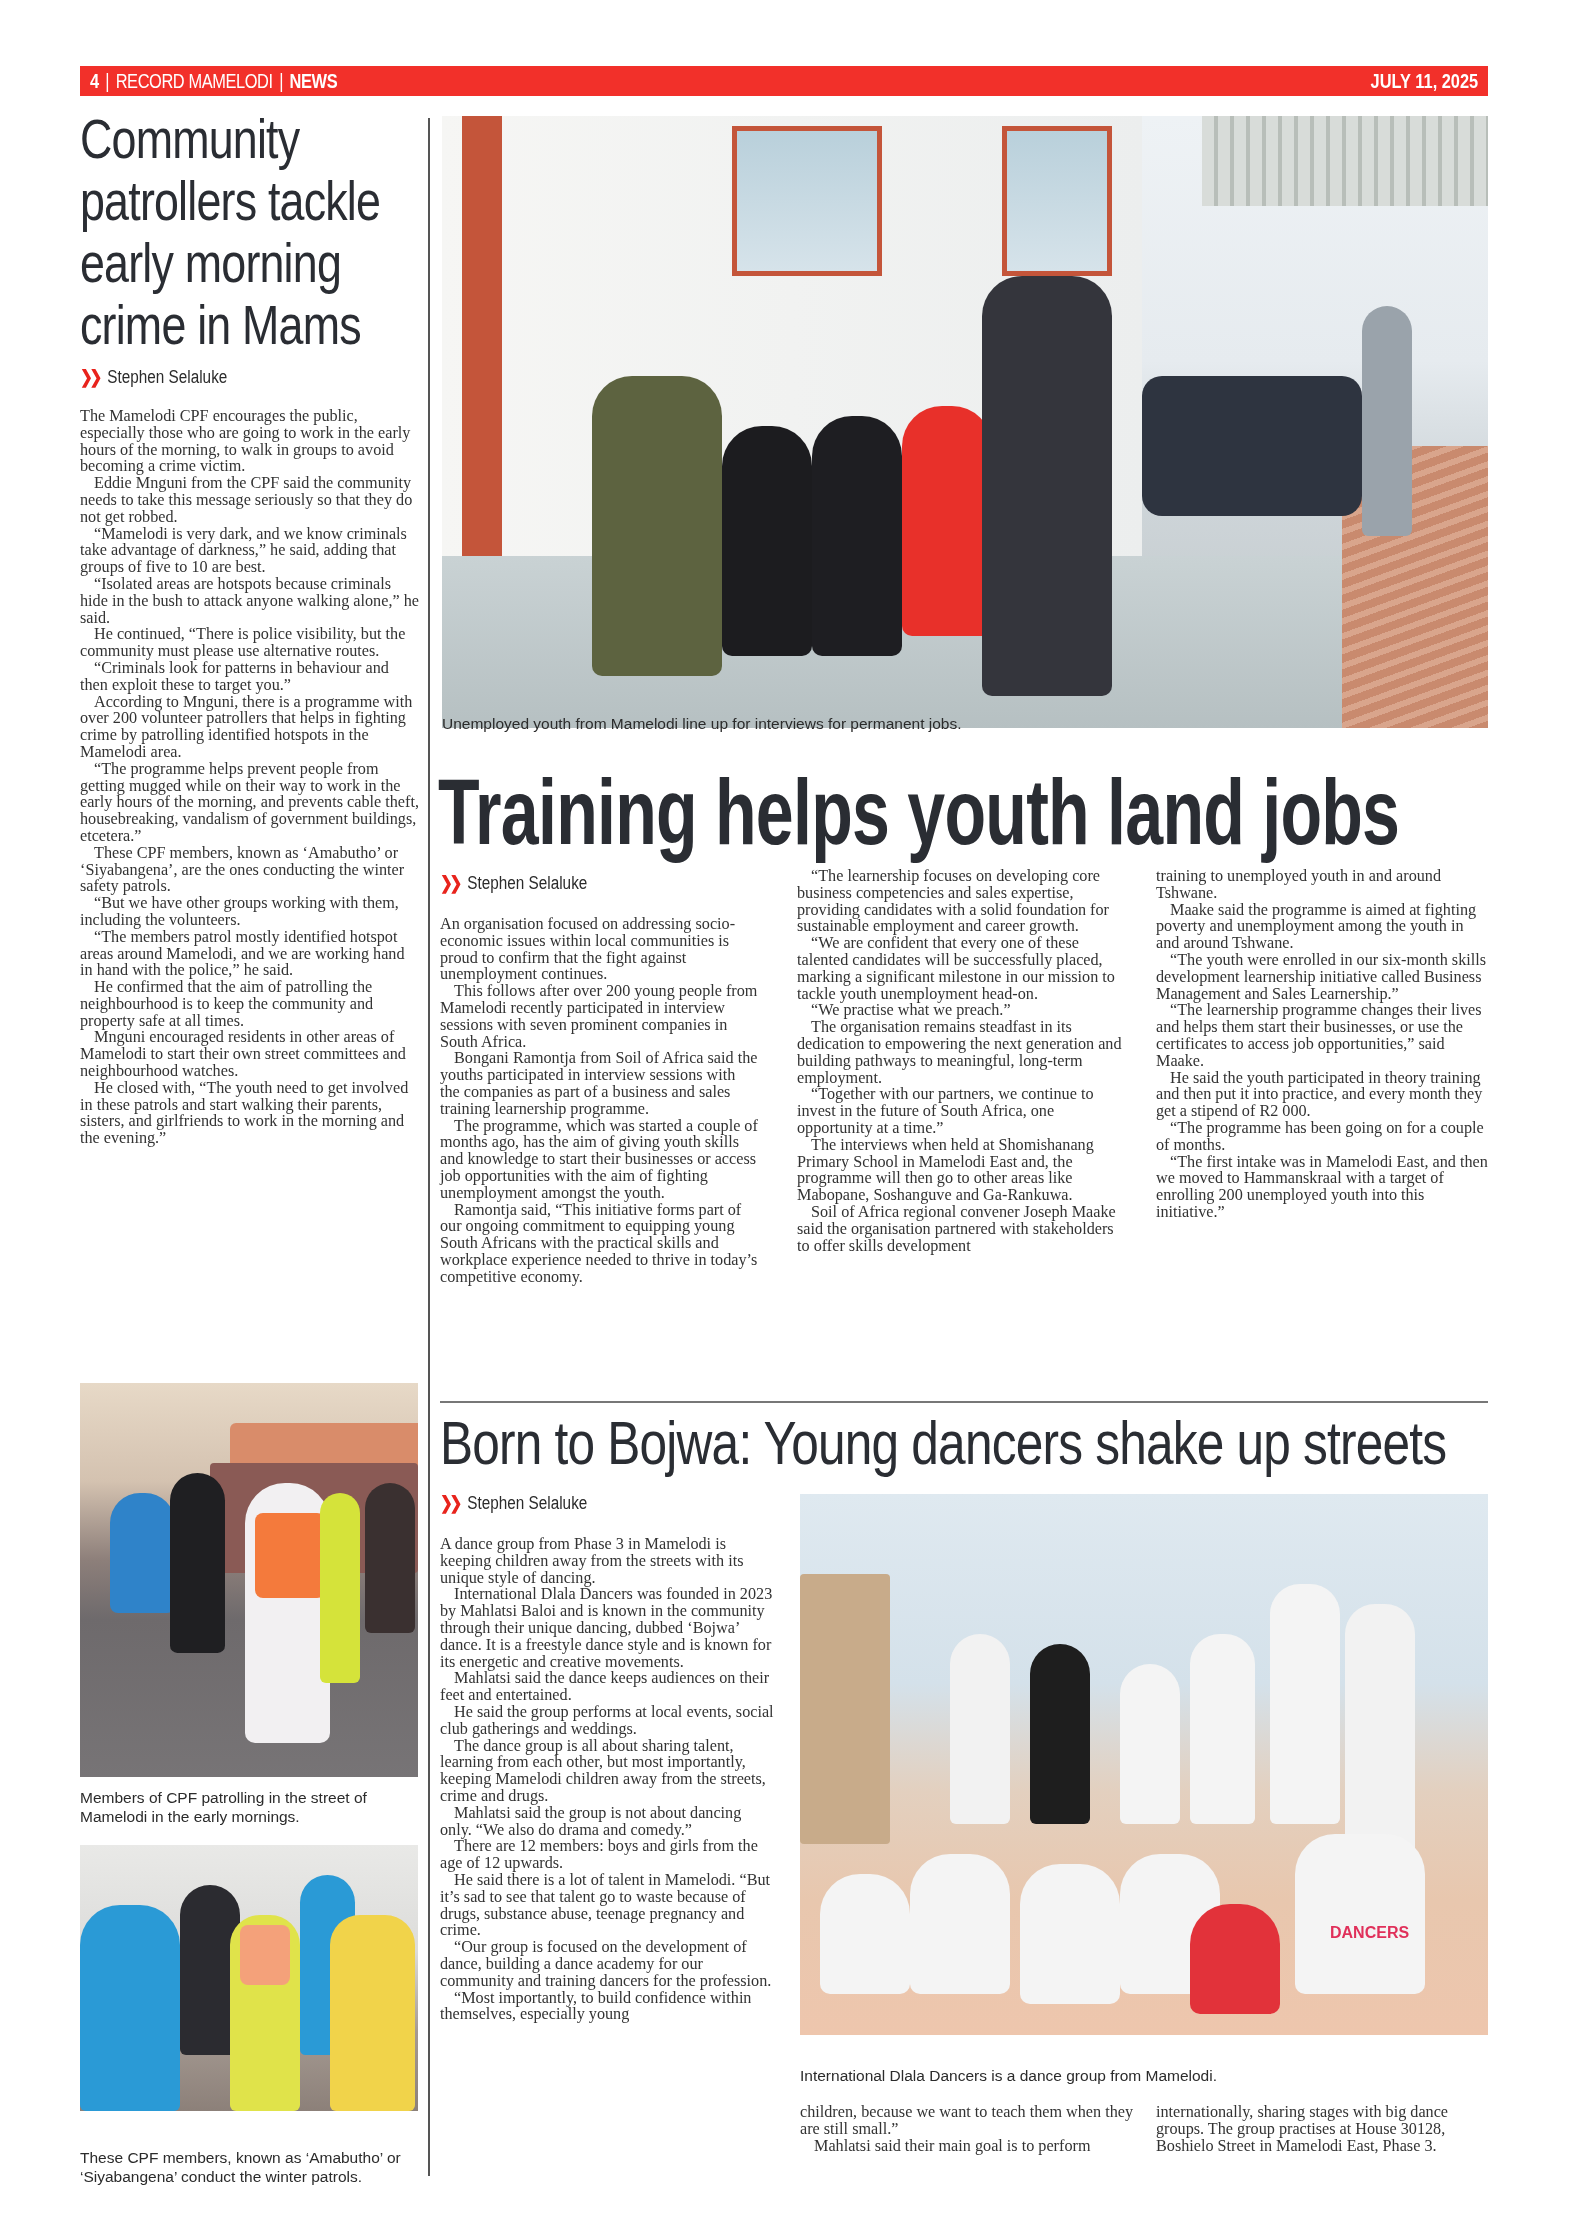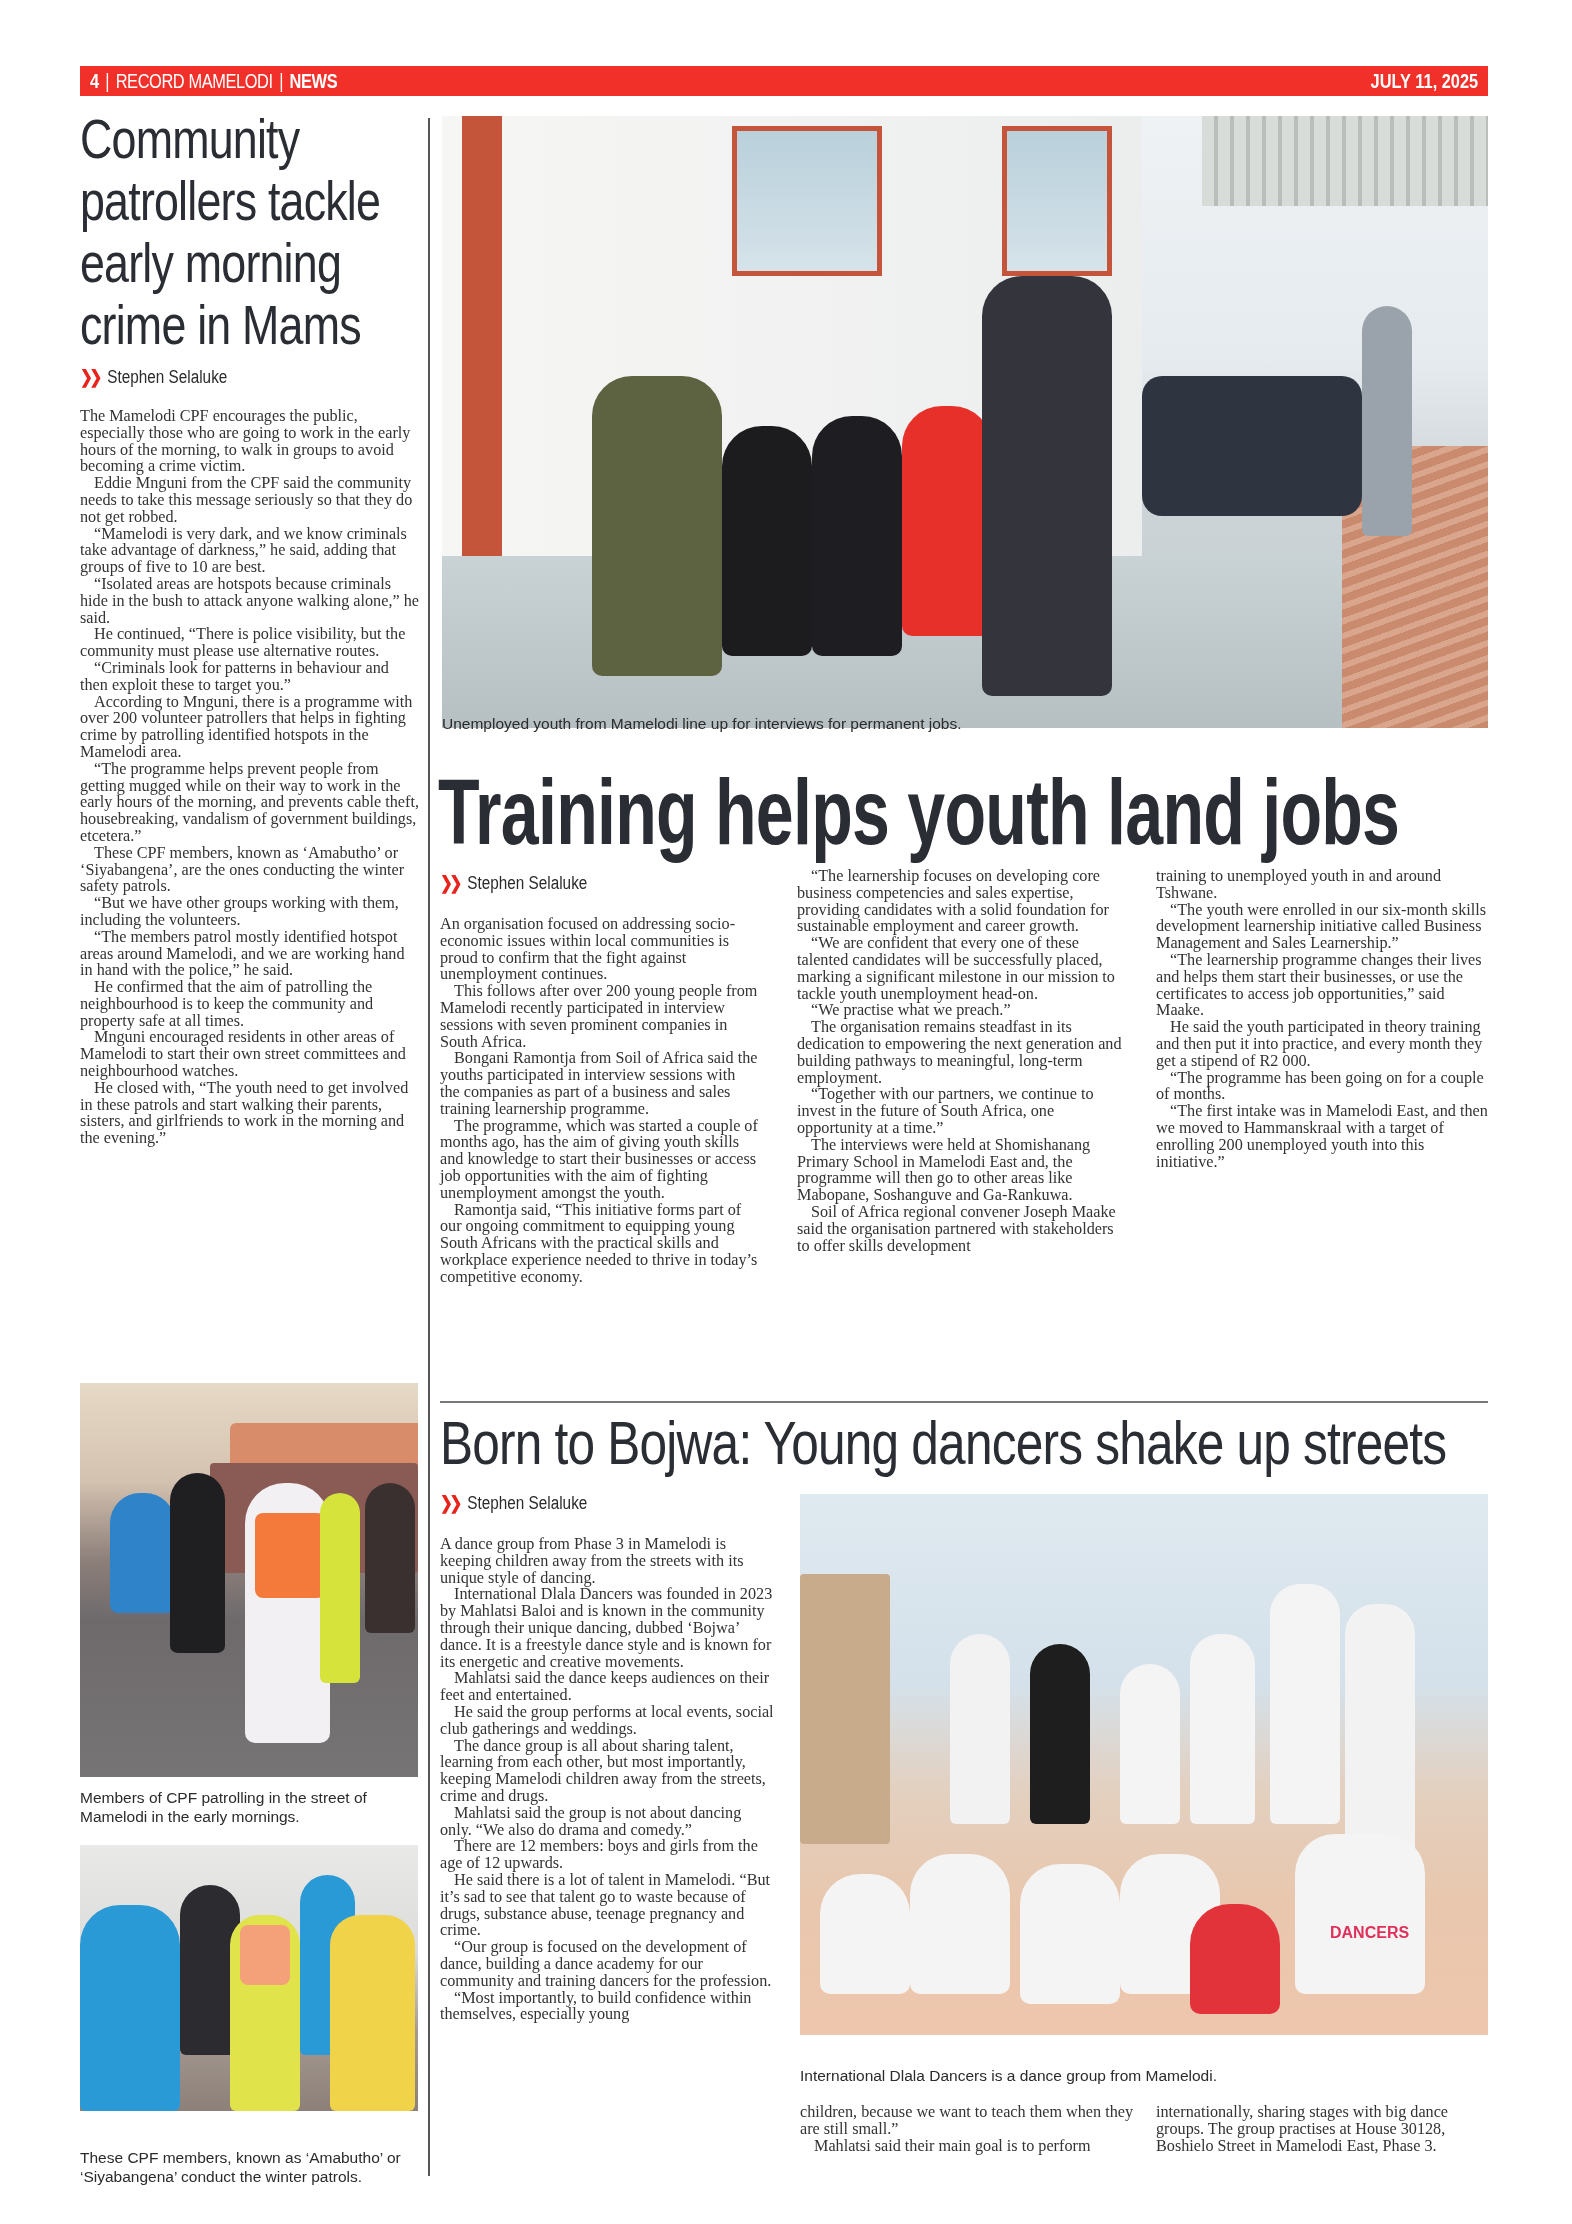--- a/index.html
+++ b/index.html
@@ -160,26 +160,27 @@
   <p>The programme, which was started a couple of months ago, has the aim of giving youth skills and knowledge to start their businesses or access job opportunities with the aim of fighting unemployment amongst the youth.</p>
   <p>Ramontja said, “This initiative forms part of our ongoing commitment to equipping young South Africans with the practical skills and workplace experience needed to thrive in today’s competitive economy.</p>
 </div>
 
 <div class="abs col" style="left:797px; top:868px; width:330px;">
   <p style="text-indent:14px;">“The learnership focuses on developing core business competencies and sales expertise, providing candidates with a solid foundation for sustainable employment and career growth.</p>
   <p>“We are confident that every one of these talented candidates will be successfully placed, marking a significant milestone in our mission to tackle youth unemployment head-on.</p>
   <p>“We practise what we preach.”</p>
   <p>The organisation remains steadfast in its dedication to empowering the next generation and building pathways to meaningful, long-term employment.</p>
   <p>“Together with our partners, we continue to invest in the future of South Africa, one opportunity at a time.”</p>
-  <p>The interviews were held at Shomishanang Primary School in Mamelodi East and, the programme will then go to other areas like Mabopane, Soshanguve and Ga-Rankuwa.</p>
+  <p>The interviews when held at Shomishanang Primary School in Mamelodi East and, the programme will then go to other areas like Mabopane, Soshanguve and Ga-Rankuwa.</p>
   <p>Soil of Africa regional convener Joseph Maake said the organisation partnered with stakeholders to offer skills development</p>
 </div>
 
 <div class="abs col" style="left:1156px; top:868px; width:332px;">
   <p>training to unemployed youth in and around Tshwane.</p>
+  <p>Maake said the programme is aimed at fighting poverty and unemployment among the youth in and around Tshwane.</p>
   <p>“The youth were enrolled in our six-month skills development learnership initiative called Business Management and Sales Learnership.”</p>
   <p>“The learnership programme changes their lives and helps them start their businesses, or use the certificates to access job opportunities,” said Maake.</p>
   <p>He said the youth participated in theory training and then put it into practice, and every month they get a stipend of R2 000.</p>
   <p>“The programme has been going on for a couple of months.</p>
   <p>“The first intake was in Mamelodi East, and then we moved to Hammanskraal with a target of enrolling 200 unemployed youth into this initiative.”</p>
 </div>
 
 <div class="abs hrule"></div>
 
 <h1 class="abs hl-thin hl-bojwa">Born to Bojwa: Young dancers shake up streets</h1>

